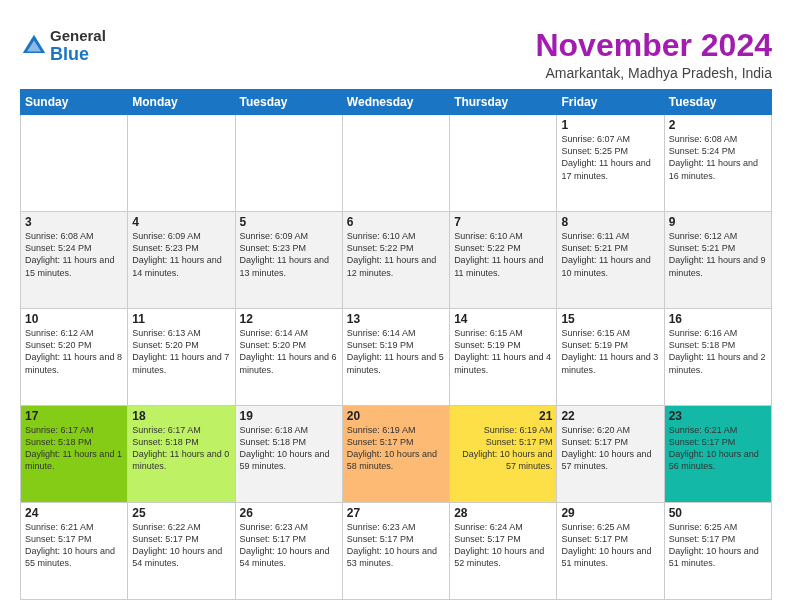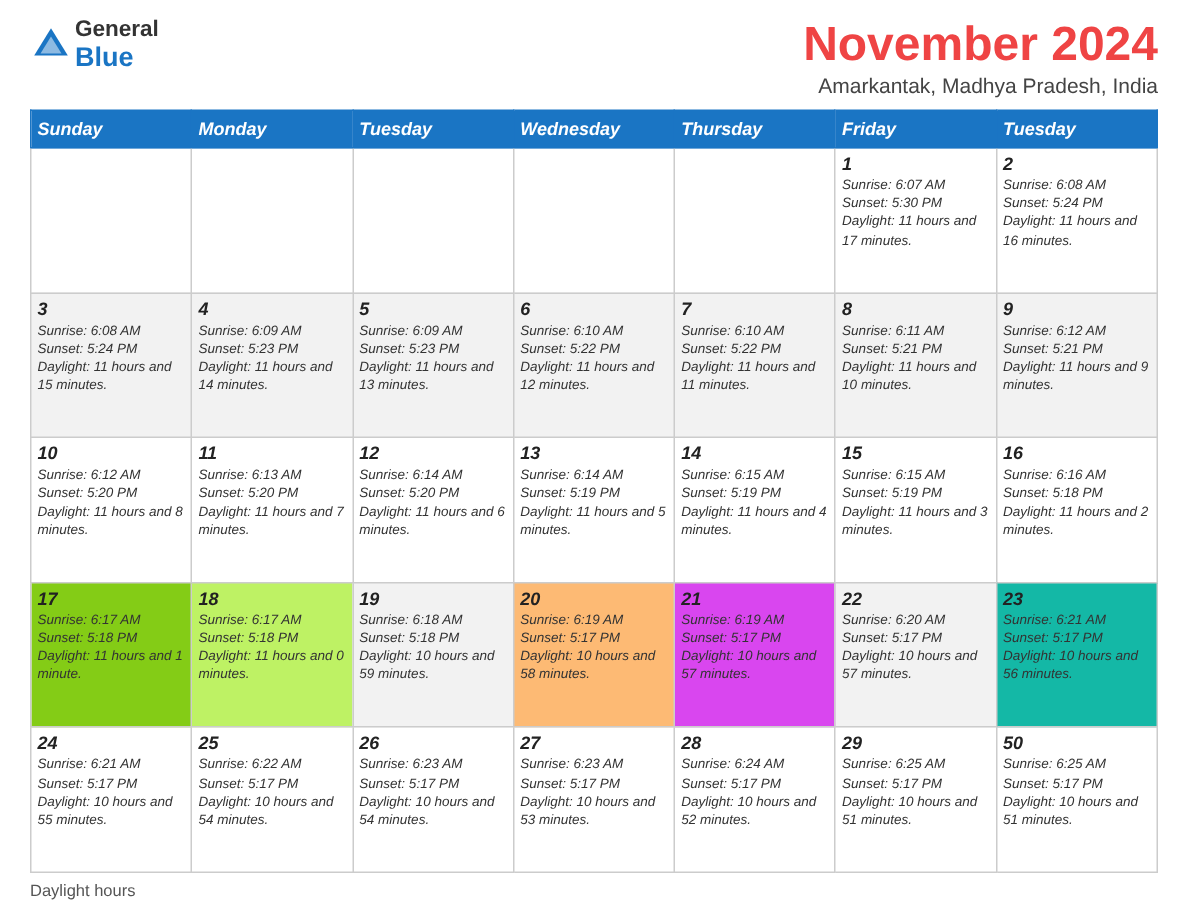--- a/index.html
+++ b/index.html
@@ -6,21 +6,21 @@
     body {
       font-family: Arial, sans-serif;
       background: #fff;
       width: 792px;
       height: 612px;
       overflow: hidden;
     }
     .page {
       width: 792px;
       height: 612px;
-      padding: 12px 20px 12px 20px;
+      padding: 28px 20px 12px 20px;
       display: flex;
       flex-direction: column;
     }
     .header {
       display: flex;
       align-items: flex-start;
       justify-content: space-between;
       margin-bottom: 8px;
     }
     .logo {
@@ -46,36 +46,35 @@
       width: 28px;
       height: 28px;
       margin-right: 2px;
     }
     .title-block {
       text-align: right;
     }
     .month-title {
       font-size: 32px;
       font-weight: bold;
-      color: #ef4444;
+      color: #a21caf;
       line-height: 1.1;
       margin-left: 32px;
     }
     .location-title {
       font-size: 14px;
       color: #444;
       margin-top: 2px;
     }
     .calendar {
       flex: 1;
       border: 1px solid #ccc;
       border-collapse: collapse;
       width: 100%;
       table-layout: fixed;
-      font-style: italic;
     }
     .calendar th {
       background: #1a75c4;
       color: #fff;
       font-size: 12px;
       font-weight: bold;
       padding: 5px 4px;
       text-align: left;
       border: 1px solid #1a75c4;
     }
@@ -147,21 +146,21 @@
     <tbody id="calendar-body">
     <tr>
           <td class="empty-cell" style="background: rgb(255, 255, 255);"></td>
           <td class="empty-cell" style="background: rgb(255, 255, 255);"></td>
           <td class="empty-cell" style="background: rgb(255, 255, 255);"></td>
           <td class="empty-cell" style="background: rgb(255, 255, 255);"></td>
           <td class="empty-cell" style="background: rgb(255, 255, 255);"></td>
           <td>
             <span class="day-num">1</span>
             <div class="day-info" style="white-space: pre-line;">Sunrise: 6:07 AM
-Sunset: 5:30 PM
+Sunset: 5:25 PM
 Daylight: 11 hours and 17 minutes.</div>
           </td>
           <td>
             <span class="day-num">2</span>
             <div class="day-info" style="white-space: pre-line;">Sunrise: 6:08 AM
 Sunset: 5:24 PM
 Daylight: 11 hours and 16 minutes.</div>
           </td>
         </tr>
         <tr style="background: rgb(242, 242, 242);">
@@ -270,21 +269,21 @@
             <div class="day-info" style="white-space: pre-line;">Sunrise: 6:18 AM
 Sunset: 5:18 PM
 Daylight: 10 hours and 59 minutes.</div>
           </td>
           <td style="background: #fdba74;">
             <span class="day-num">20</span>
             <div class="day-info" style="white-space: pre-line;">Sunrise: 6:19 AM
 Sunset: 5:17 PM
 Daylight: 10 hours and 58 minutes.</div>
           </td>
-          <td style="background: #d946ef;">
+          <td style="background: #fde047; text-align: right;">
             <span class="day-num">21</span>
             <div class="day-info" style="white-space: pre-line;">Sunrise: 6:19 AM
 Sunset: 5:17 PM
 Daylight: 10 hours and 57 minutes.</div>
           </td>
           <td style="background: rgb(242, 242, 242);">
             <span class="day-num">22</span>
             <div class="day-info" style="white-space: pre-line;">Sunrise: 6:20 AM
 Sunset: 5:17 PM
 Daylight: 10 hours and 57 minutes.</div>
@@ -336,16 +335,13 @@
           <td>
             <span class="day-num">50</span>
             <div class="day-info" style="white-space: pre-line;">Sunrise: 6:25 AM
 Sunset: 5:17 PM
 Daylight: 10 hours and 51 minutes.</div>
           </td>
         </tr>
       </tbody>
   </table>
 
-  <div class="footer">
-    <span>Daylight hours</span>
-  </div>
 </div>
 
 </body></html>

